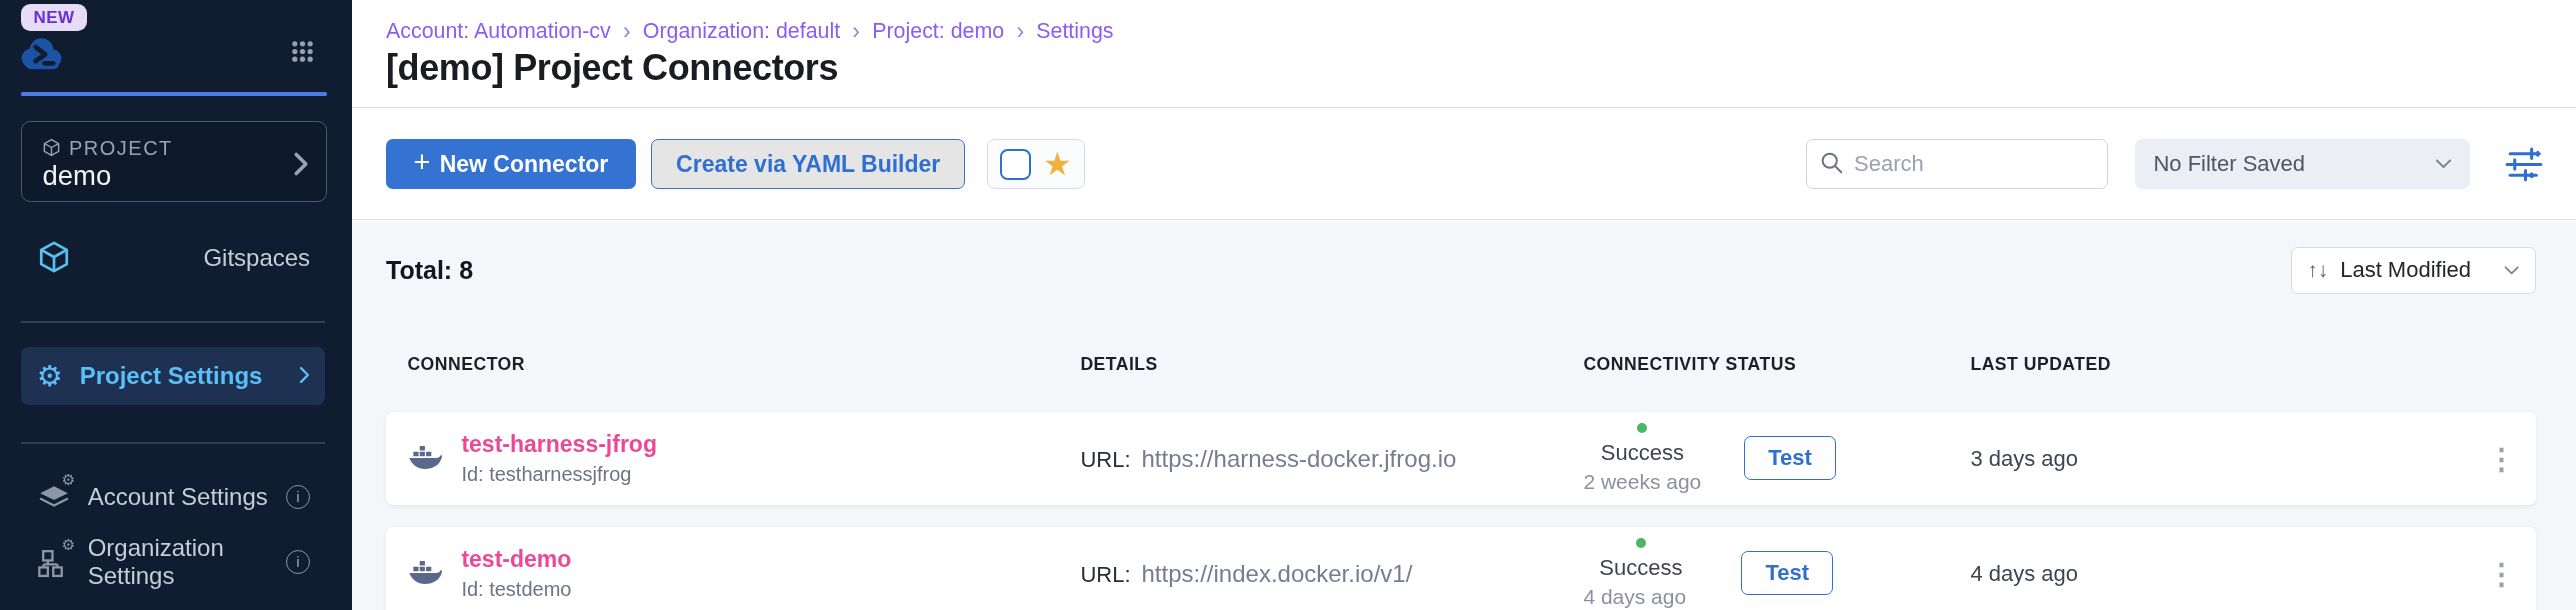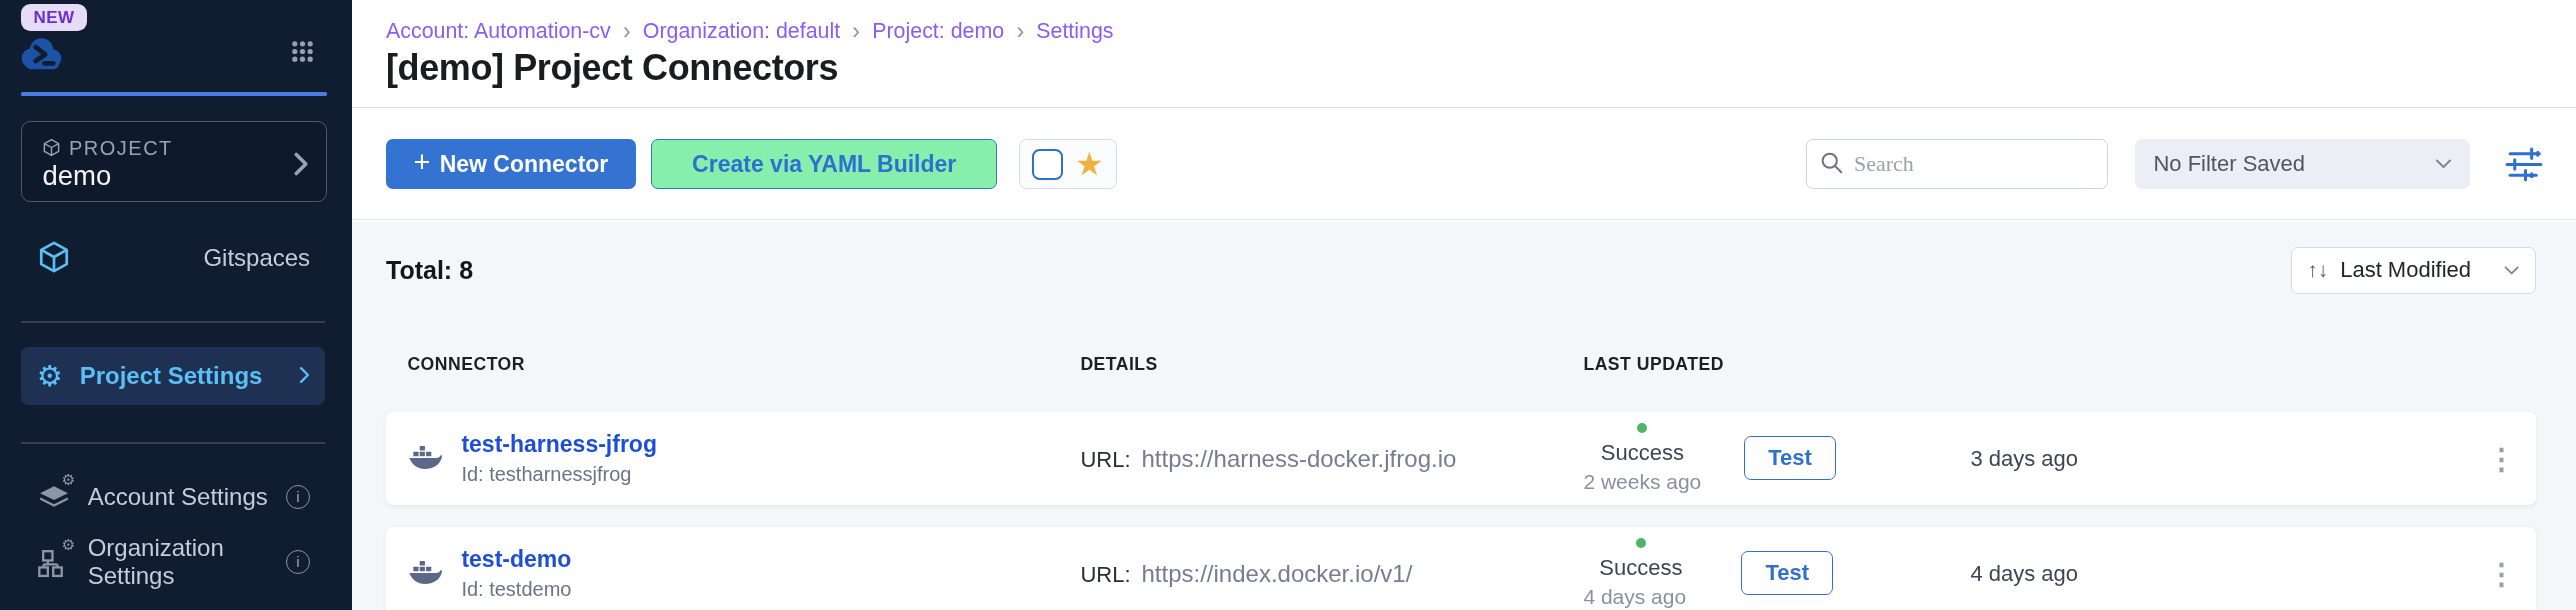--- a/index.html
+++ b/index.html
@@ -49,28 +49,28 @@
   .crumb { color:#8b5cf6; cursor:pointer; }
   .crumb-sep { color:#7d93c8; font-size:23px; }
   .page-title { position:absolute; left:34px; top:47px; font-size:36px; font-weight:bold; color:#1a1c21; letter-spacing:-0.4px; }
 
   .toolbar { position:absolute; left:0; top:109px; width:100%; height:111px; background:#fff;
     border-bottom:1.5px solid #e2e4eb; display:flex; align-items:center; padding:0 29px 0 34px; }
   .btn-primary { height:50px; background:#3473d2; color:#fff; border:none; border-radius:6.9px;
     font-size:23px; font-weight:bold; padding:0 27.5px; display:flex; align-items:center; gap:9.2px;
     cursor:pointer; font-family:inherit; }
   .btn-primary .plus { font-size:29px; font-weight:normal; margin-top:-3.1px; }
-  .btn-outline { height:50px; margin-left:15.3px; background:#86efac; color:#2f6fd2; border:1.5px solid #3473d2;
-    border-radius:6.9px; font-size:23px; font-weight:bold; padding:0 40px; cursor:pointer; font-family:inherit; }
+  .btn-outline { height:50px; margin-left:15.3px; background:#e5e5e5; color:#2f6fd2; border:1.5px solid #3473d2;
+    border-radius:6.9px; font-size:23px; font-weight:bold; padding:0 24px; cursor:pointer; font-family:inherit; }
   .fav-widget { margin-left:21.4px; height:50px; display:flex; align-items:center; gap:12.2px;
     border:1.5px solid #d7dae2; border-radius:7.6px; background:#fbfcfe; padding:0 12.2px; }
   .fav-checkbox { width:31px; height:31px; border:2.3px solid #2f6fd2; border-radius:7.6px; background:#fff; cursor:pointer; }
   .star-icon { color:#eeb23e; font-size:32px; line-height:32px; }
   .search-box { margin-left:auto; width:302px; height:50px; border:1.5px solid #cfd3dd; border-radius:6.9px;
-    background:#fff; display:flex; align-items:center; padding:0 13.8px; gap:10.7px;font-family:Liberation Serif, serif; }
+    background:#fff; display:flex; align-items:center; padding:0 13.8px; gap:10.7px; }
   .search-box input { border:none; outline:none; width:100%; font-size:22px; color:#3a3f4c;
     font-family:inherit; background:transparent; }
   .search-box input::placeholder { color:#9ba1ad; }
   .filter-select { margin-left:27.5px; width:335px; height:50px; background:#eceef5; border-radius:6.9px;
     display:flex; align-items:center; padding:0 18.4px; cursor:pointer; }
   .filter-select .fs-label { font-size:22px; color:#4f5565; }
   .filter-select svg { margin-left:auto; }
   .sliders-btn { margin-left:34px; cursor:pointer; display:flex; align-items:center; }
 
   .list-area { position:absolute; left:0; top:222px; width:100%; height:389px; background:#f5f6fa; }
@@ -83,21 +83,21 @@
   .sort-box svg { margin-left:auto; }
 
   .row-grid { display:grid; grid-template-columns:673px 503px 387px 1fr; align-items:center; }
   .table-head { position:absolute; left:34px; right:40px; top:116px; height:52px; padding-left:21.4px; align-items:center; }
   .th { font-size:17.6px; font-weight:bold; color:#1d1f27; letter-spacing:0.5px; }
 
   .cards { position:absolute; left:34px; right:40px; top:190px; }
   .card { height:93px; background:#fff; border-radius:7.6px; box-shadow:0 1.5px 4.6px rgba(40,50,80,.07);
     padding-left:21.4px; margin-bottom:22px; cursor:pointer; }
   .c-name { display:flex; align-items:center; gap:17px; }
-  .conn-name { font-size:23px; font-weight:bold; color:#1d4ed8; }
+  .conn-name { font-size:23px; font-weight:bold; color:#ec4899; }
   .conn-id { font-size:20px; color:#6d7287; margin-top:4.6px; }
   .url-label { font-size:22px; color:#2a2d38; }
   .url-value { font-size:24px; color:#767c92; margin-left:7.6px; }
   .c-status { display:flex; align-items:center; gap:43px; }
   .status-block { min-width:115px; }
   .status-line { display:flex; align-items:center; gap:7.6px;flex-direction:column; }
   .dot { width:10px; height:10px; border-radius:50%; background:#4db564; flex:none; }
   .status-text { font-size:22px; color:#3f4454; }
   .status-time { font-size:21px; color:#8b90a0; margin-top:3.8px; }
   .test-btn { height:44px; padding:0 23px; background:#fff; border:1.5px solid #2f6fd2; border-radius:6.9px;
@@ -273,20 +273,21 @@
           <span class="sort-label">Last Modified</span>
           <svg width="15.3" height="10.7" viewBox="0 0 20 14" fill="none" stroke="#7d8494" stroke-width="2.4" stroke-linecap="round" stroke-linejoin="round">
             <polyline points="2,3 10,11 18,3"></polyline>
           </svg>
         </div>
       </div>
 
       <div class="table-head row-grid">
         <span class="th">CONNECTOR</span>
         <span class="th">DETAILS</span>
+        <span class="th">CONNECTIVITY STATUS</span>
         <span class="th">LAST UPDATED</span>
       </div>
 
       <div class="cards">
 
         <div class="card row-grid">
           <div class="c-name">
             <span>
               <svg width="37" height="31" viewBox="0 0 64 52" fill="#5c688a">
                 <rect x="11" y="16" width="9" height="8" rx="1"></rect>

